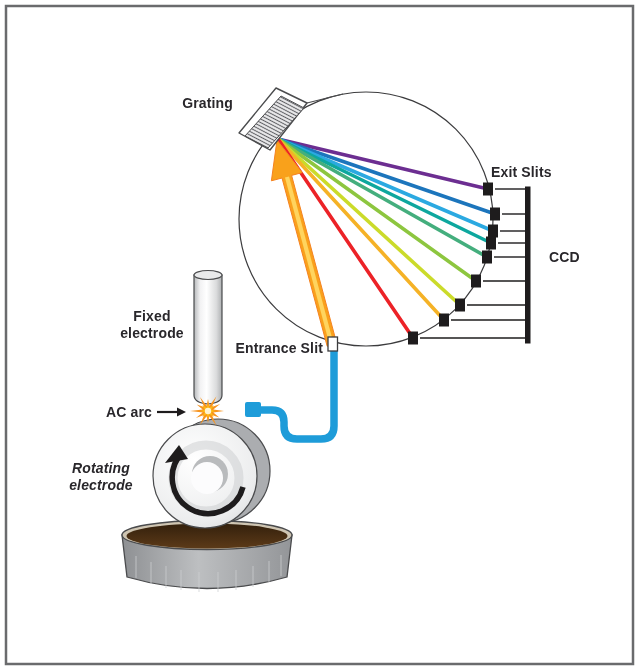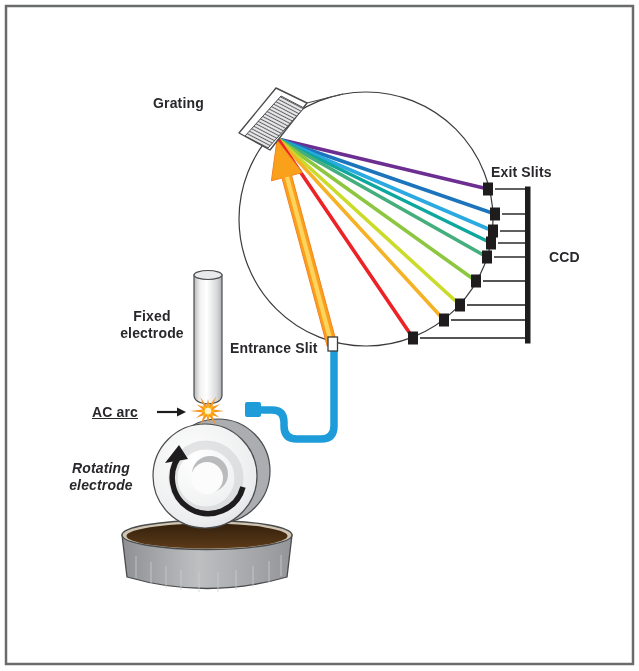--- a/index.html
+++ b/index.html
@@ -1,21 +1,21 @@
 <!DOCTYPE html>
 <html><head>
 <meta charset="utf-8">
 <style>
   html,body{margin:0;padding:0;background:#fff;}
   #stage{position:relative;width:639px;height:671px;background:#ffffff;overflow:hidden;
          font-family:"Liberation Sans",sans-serif;}
   #stage svg{position:absolute;left:0;top:0;}
   .lbl{position:absolute;font-size:14px;line-height:17px;font-weight:600;color:#29272B;
        white-space:pre-line;letter-spacing:0.15px;}
-  .ta-r{text-align:left;}
+  .ta-r{text-align:right;}
   .ta-c{text-align:center;}
 </style>
 </head>
 <body>
 
 <div id="stage">
 
 <svg width="639" height="671" viewBox="0 0 639 671">
   <defs>
     <pattern id="hatch" width="3.2" height="3.2" patternUnits="userSpaceOnUse" patternTransform="rotate(27.5)">
@@ -155,21 +155,21 @@
 
 <div class="lbl" style="left:491px;top:164px;">Exit Slits</div>
 
 <div class="lbl" style="left:549px;top:249px;">CCD</div>
 
 <div class="lbl ta-r" style="left:230px;top:340px;width:93px;">Entrance Slit</div>
 
 <div class="lbl ta-c" style="left:102px;top:308px;width:100px;">Fixed
 electrode</div>
 
-<div class="lbl ta-r" style="left:92px;top:404px;width:60px;text-decoration:underline;">AC arc</div>
+<div class="lbl ta-r" style="left:92px;top:404px;width:60px;">AC arc</div>
 
 <div class="lbl ta-c" style="left:51px;top:460px;width:100px;font-style:italic;">Rotating
 electrode</div>
 
 
 
 
 </div>
 
 </body></html>

